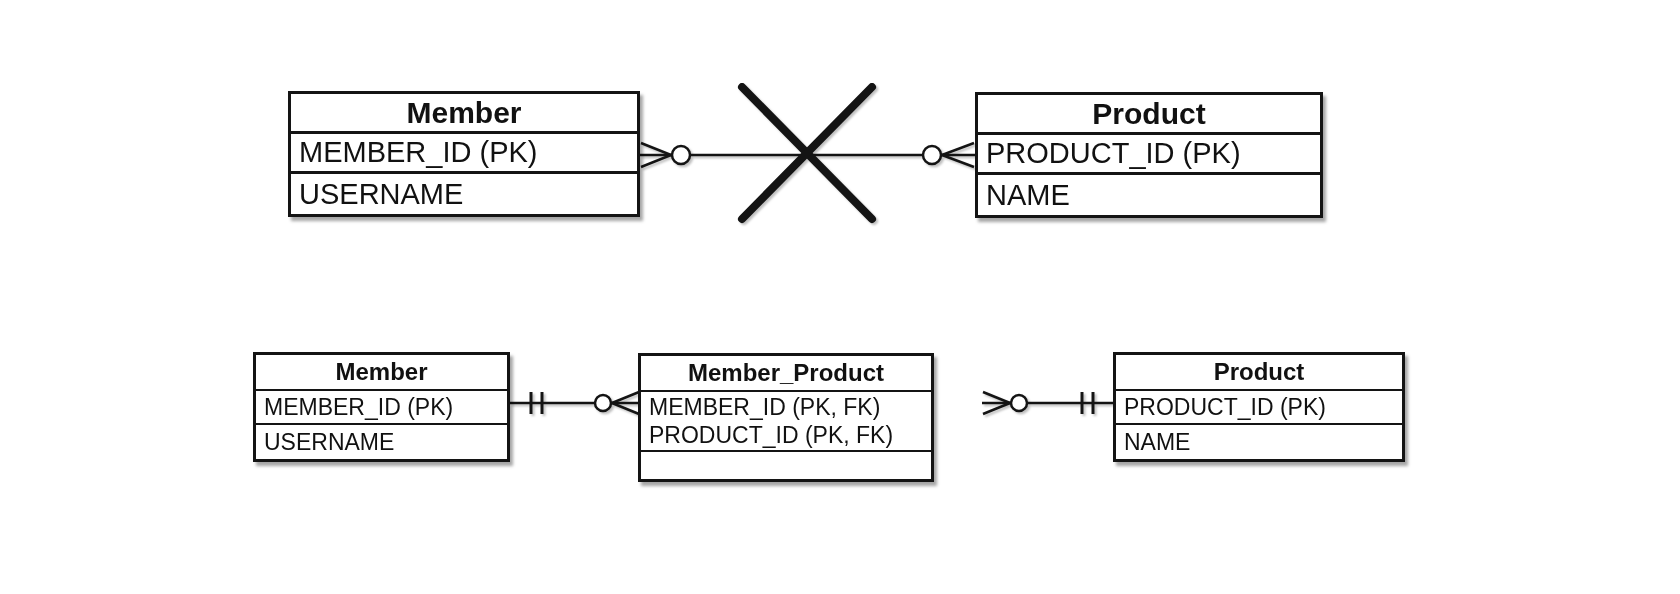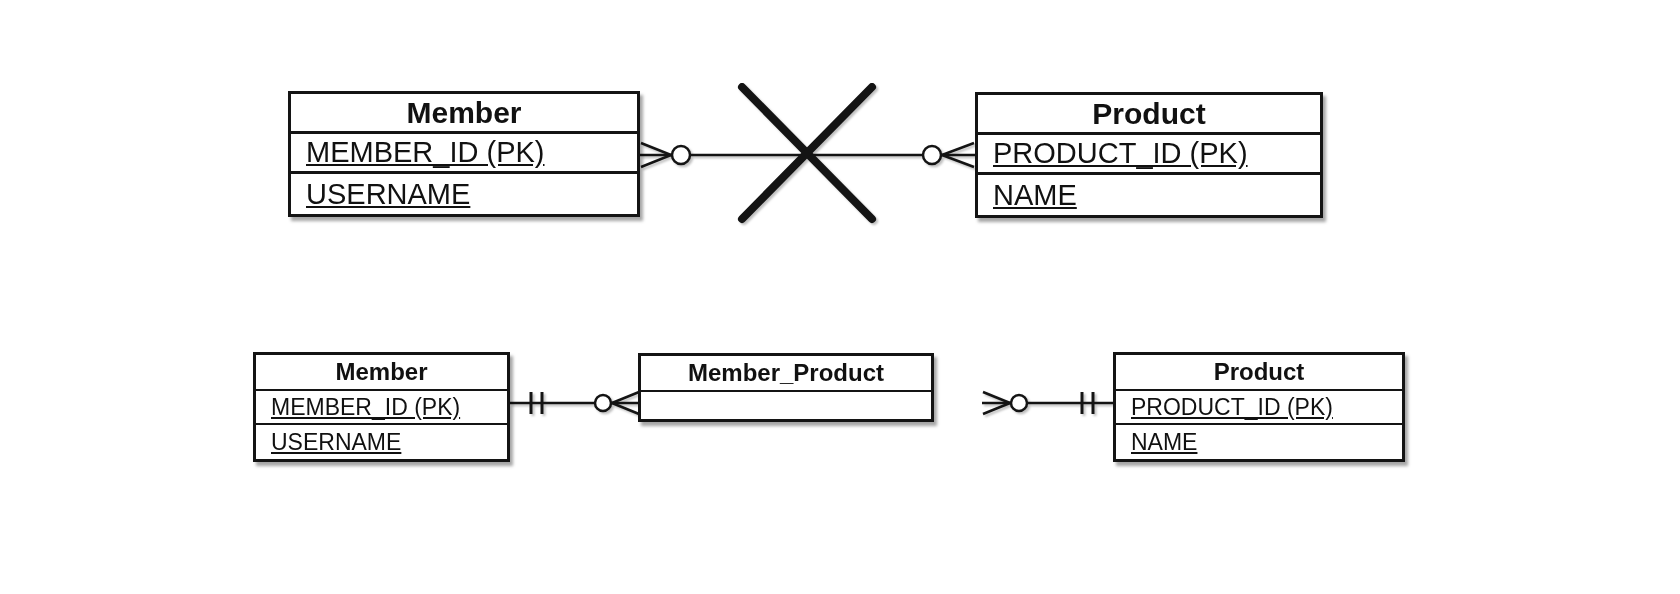--- a/index.html
+++ b/index.html
@@ -28,21 +28,21 @@
   .sect {
     box-sizing: border-box;
     display: flex;
     align-items: center;
     white-space: nowrap;
     overflow: hidden;
   }
   .sect:not(:last-child) { border-bottom: 3px solid #141414; }
   .bt .sect:not(:last-child) { border-bottom: 2px solid #141414; }
   .thead { justify-content: center; font-weight: bold; }
-  .attr { padding-left: 15px; text-decoration: underline; }
+  .attr { padding-left: 8px; }
   
   .tp .thead { height: 40px; font-size: 30px; }
   .tp .attr  { height: 40px; font-size: 29px; }
   
   .bt .thead { height: 36px; font-size: 24px; }
   .bt .attr  { height: 34px; font-size: 23px; }
   .bt .attr-multi {
     height: 60px;
     flex-direction: column;
     align-items: flex-start;
@@ -117,20 +117,24 @@
   </div>
 
   <div class="etable bt" style="left:253px; top:352px; width:257px;">
     <div class="sect thead">Member</div>
     <div class="sect attr">MEMBER_ID (PK)</div>
     <div class="sect attr">USERNAME</div>
   </div>
 
   <div class="etable bt" style="left:638px; top:353px; width:296px;">
     <div class="sect thead">Member_Product</div>
+    <div class="sect attr attr-multi">
+      <div>MEMBER_ID (PK, FK)</div>
+      <div>PRODUCT_ID (PK, FK)</div>
+    </div>
     <div class="sect attr attr-empty"></div>
   </div>
 
   <div class="etable bt" style="left:1113px; top:352px; width:292px;">
     <div class="sect thead">Product</div>
     <div class="sect attr">PRODUCT_ID (PK)</div>
     <div class="sect attr">NAME</div>
   </div>
 
 </div>

